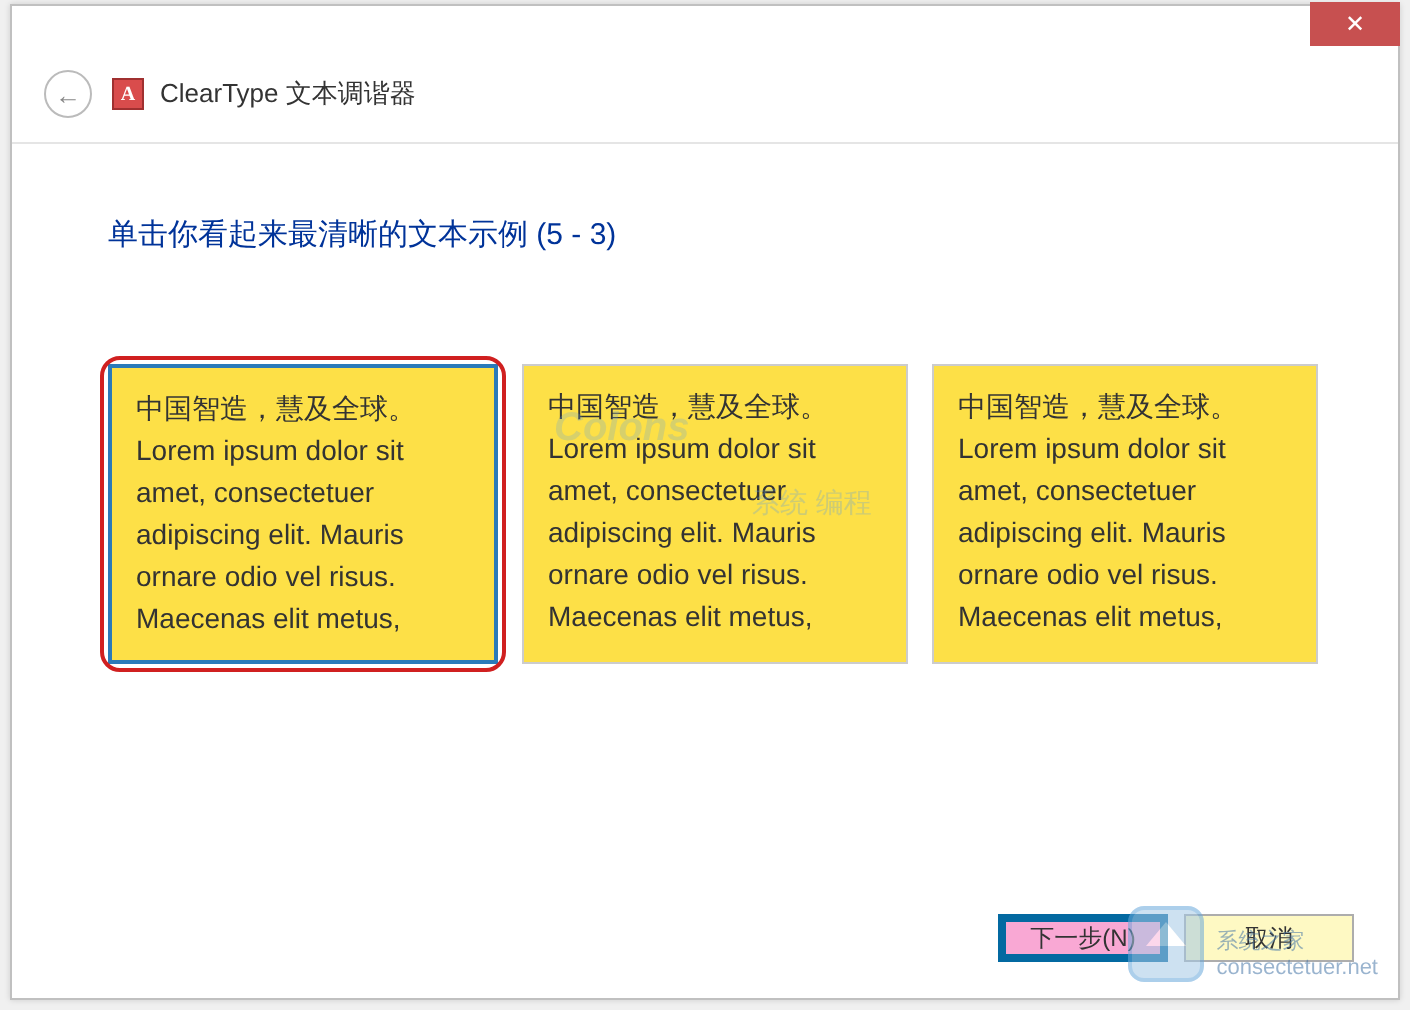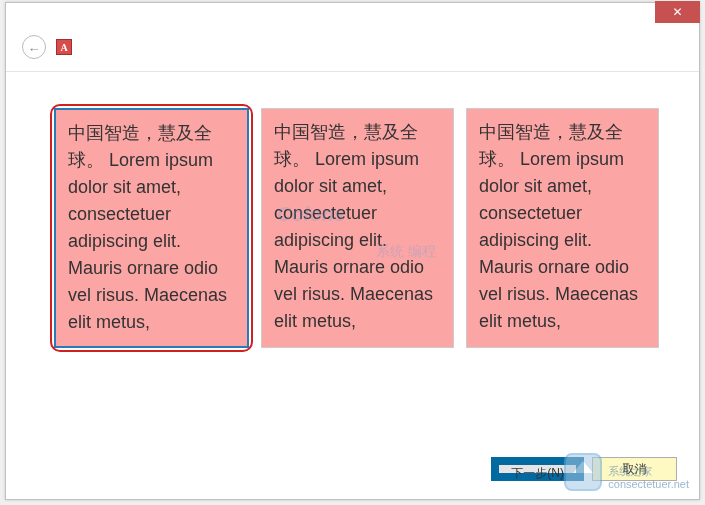--- a/index.html
+++ b/index.html
@@ -93,26 +93,26 @@
     }
     .samples {
       display: flex;
       gap: 12px;
       position: relative;
     }
     .sample-box {
       flex: 1;
       border: 1px solid #ccc;
       padding: 10px 12px;
-      font-size: 18px;
+      font-size: 14px;
       line-height: 1.5;
       color: #333;
       cursor: pointer;
       min-height: 130px;
-      background: #fca5a5;
+      background: #fde047;
     }
     .sample-box.selected {
       border: 2px solid #2a7ab9;
       position: relative;
     }
     .sample-box.selected::before {
       content: '';
       position: absolute;
       top: -6px;
       left: -6px;
@@ -153,22 +153,22 @@
       min-width: 85px;
       height: 24px;
       border: 1px solid #adadad;
       background: #fef9c3;
       font-size: 12px;
       color: #333;
       cursor: pointer;
       padding: 0 12px;
     }
     .footer-btn.primary {
-      border: 8px solid #0369a1;
-      background: #e5e5e5;
+      border: 4px solid #0369a1;
+      background: #f9a8d4;
     }
     .bottom-watermark {
       position: absolute;
       bottom: 8px;
       right: 10px;
       display: flex;
       align-items: flex-end;
       opacity: 0.55;
       pointer-events: none;
     }
@@ -206,23 +206,25 @@
     <div class="close-btn">
       <span>✕</span>
     </div>
   </div>
 
   <div class="header">
     <div class="back-btn">
       <span>←</span>
     </div>
     <div class="app-icon">A</div>
+    <div class="title">ClearType 文本调谐器</div>
   </div>
 
   <div class="content">
+    <div class="instruction">单击你看起来最清晰的文本示例 (5 - 3)</div>
 
     <div class="watermark">Colons</div>
     <div class="watermark-sub">系统 编程</div>
 
     <div class="samples">
       <div class="sample-box selected">
         <span>中国智造，慧及全球。</span>
         <span>Lorem ipsum dolor sit amet, consectetuer adipiscing elit. Mauris ornare odio vel risus. Maecenas elit metus,</span>
       </div>
       <div class="sample-box">

